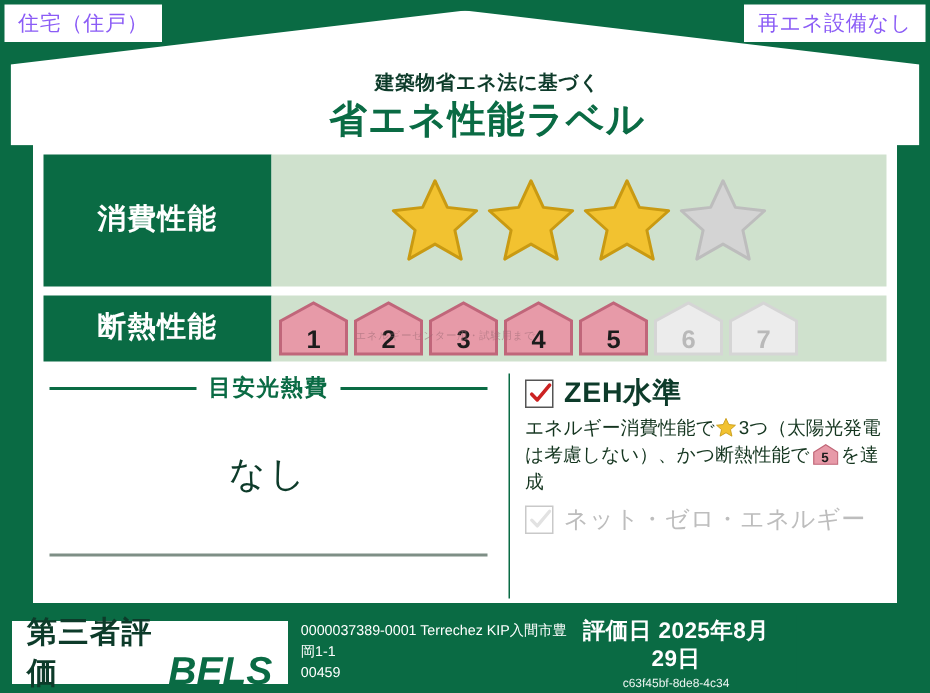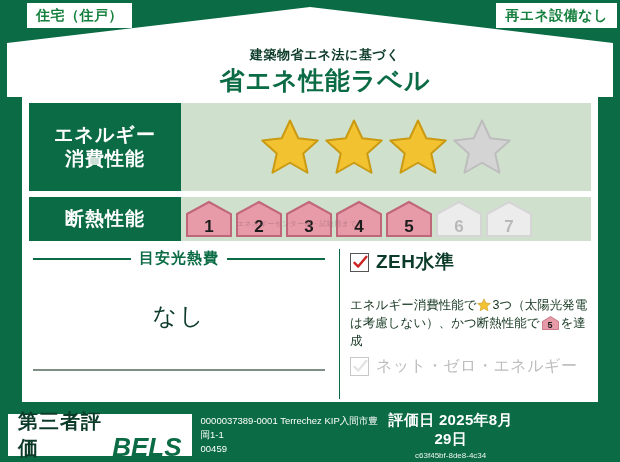--- a/index.html
+++ b/index.html
@@ -9,28 +9,27 @@
     font-family:"Liberation Sans","DejaVu Sans",sans-serif;
     overflow:hidden;
     position:relative;
   }
   #label-root{position:absolute;inset:0;width:620px;height:462px;}
 
   
   .corner-badge{
     position:absolute;top:3px;
     background:#ffffff;
-    color:#15803d;
-    font-weight:bold;
+    color:#8b5cf6;
+    font-weight:normal;
     font-size:14px;
     letter-spacing:0.5px;
     padding:5px 9px 6px 9px;
     line-height:1;
     z-index:9;
-    margin-left:24px;
   }
   #badge-left{left:3px;}
   #badge-right{right:3px;}
 
   
   .roof{
     position:absolute;
     left:7px;top:7px;
     width:606px;height:90px;
     background:#ffffff;
@@ -134,21 +133,21 @@
     border:1.5px solid #4a4a4a;background:#fff;
     position:relative;box-sizing:border-box;
   }
   .chk.on{border-color:#555;}
   .chk.off{border-color:#c9c9c9;}
   .chk svg{position:absolute;left:1px;top:0px;}
   #zeh-title{font-size:19px;font-weight:bold;color:#0d3b2a;letter-spacing:.5px;}
   #nze-title{font-size:16px;color:#bdbdbd;letter-spacing:.5px;}
   .zeh-desc{
     font-size:12.5px;color:#14351f;line-height:1.45;
-    margin:21px 0 6px 0;letter-spacing:0px;
+    margin:1px 0 6px 0;letter-spacing:0px;
   }
   .mini-star{vertical-align:-3px;margin:0 1px;}
   .mini-house{
     display:inline-block;vertical-align:-3px;margin:0 2px;
     position:relative;width:17px;height:14px;
   }
   .mini-house svg{display:block;}
   .mini-house span{
     position:absolute;left:0;right:0;bottom:0px;
     text-align:center;font-size:9px;font-weight:bold;color:#1c1c1c;line-height:1;
@@ -192,21 +191,20 @@
   <div class="roof"></div>
   <div class="roof-inner">
     <div id="title-small">建築物省エネ法に基づく</div>
     <div id="title-main">省エネ性能ラベル</div>
   </div>
 
   <div class="card">
 
     <div class="perf-row" id="row-energy">
       <div class="row-label">
-        <span>エネルギー</span>
         <span>消費性能</span>
       </div>
       <div class="row-value">
         <div class="stars" id="stars-container">
             <svg class="star" viewBox="0 0 24 24">
               <path d="M12 1.4 L15.3 8.5 L23.1 9.4 L17.3 14.6 L19.0 22.3 L12 18.3 L5.0 22.3 L6.7 14.6 L0.9 9.4 L8.7 8.5 Z" fill="#f2c230" stroke="#c99a12" stroke-width="0.8" stroke-linejoin="round"></path>
             </svg>
             <svg class="star" viewBox="0 0 24 24">
               <path d="M12 1.4 L15.3 8.5 L23.1 9.4 L17.3 14.6 L19.0 22.3 L12 18.3 L5.0 22.3 L6.7 14.6 L0.9 9.4 L8.7 8.5 Z" fill="#f2c230" stroke="#c99a12" stroke-width="0.8" stroke-linejoin="round"></path>
             </svg>

